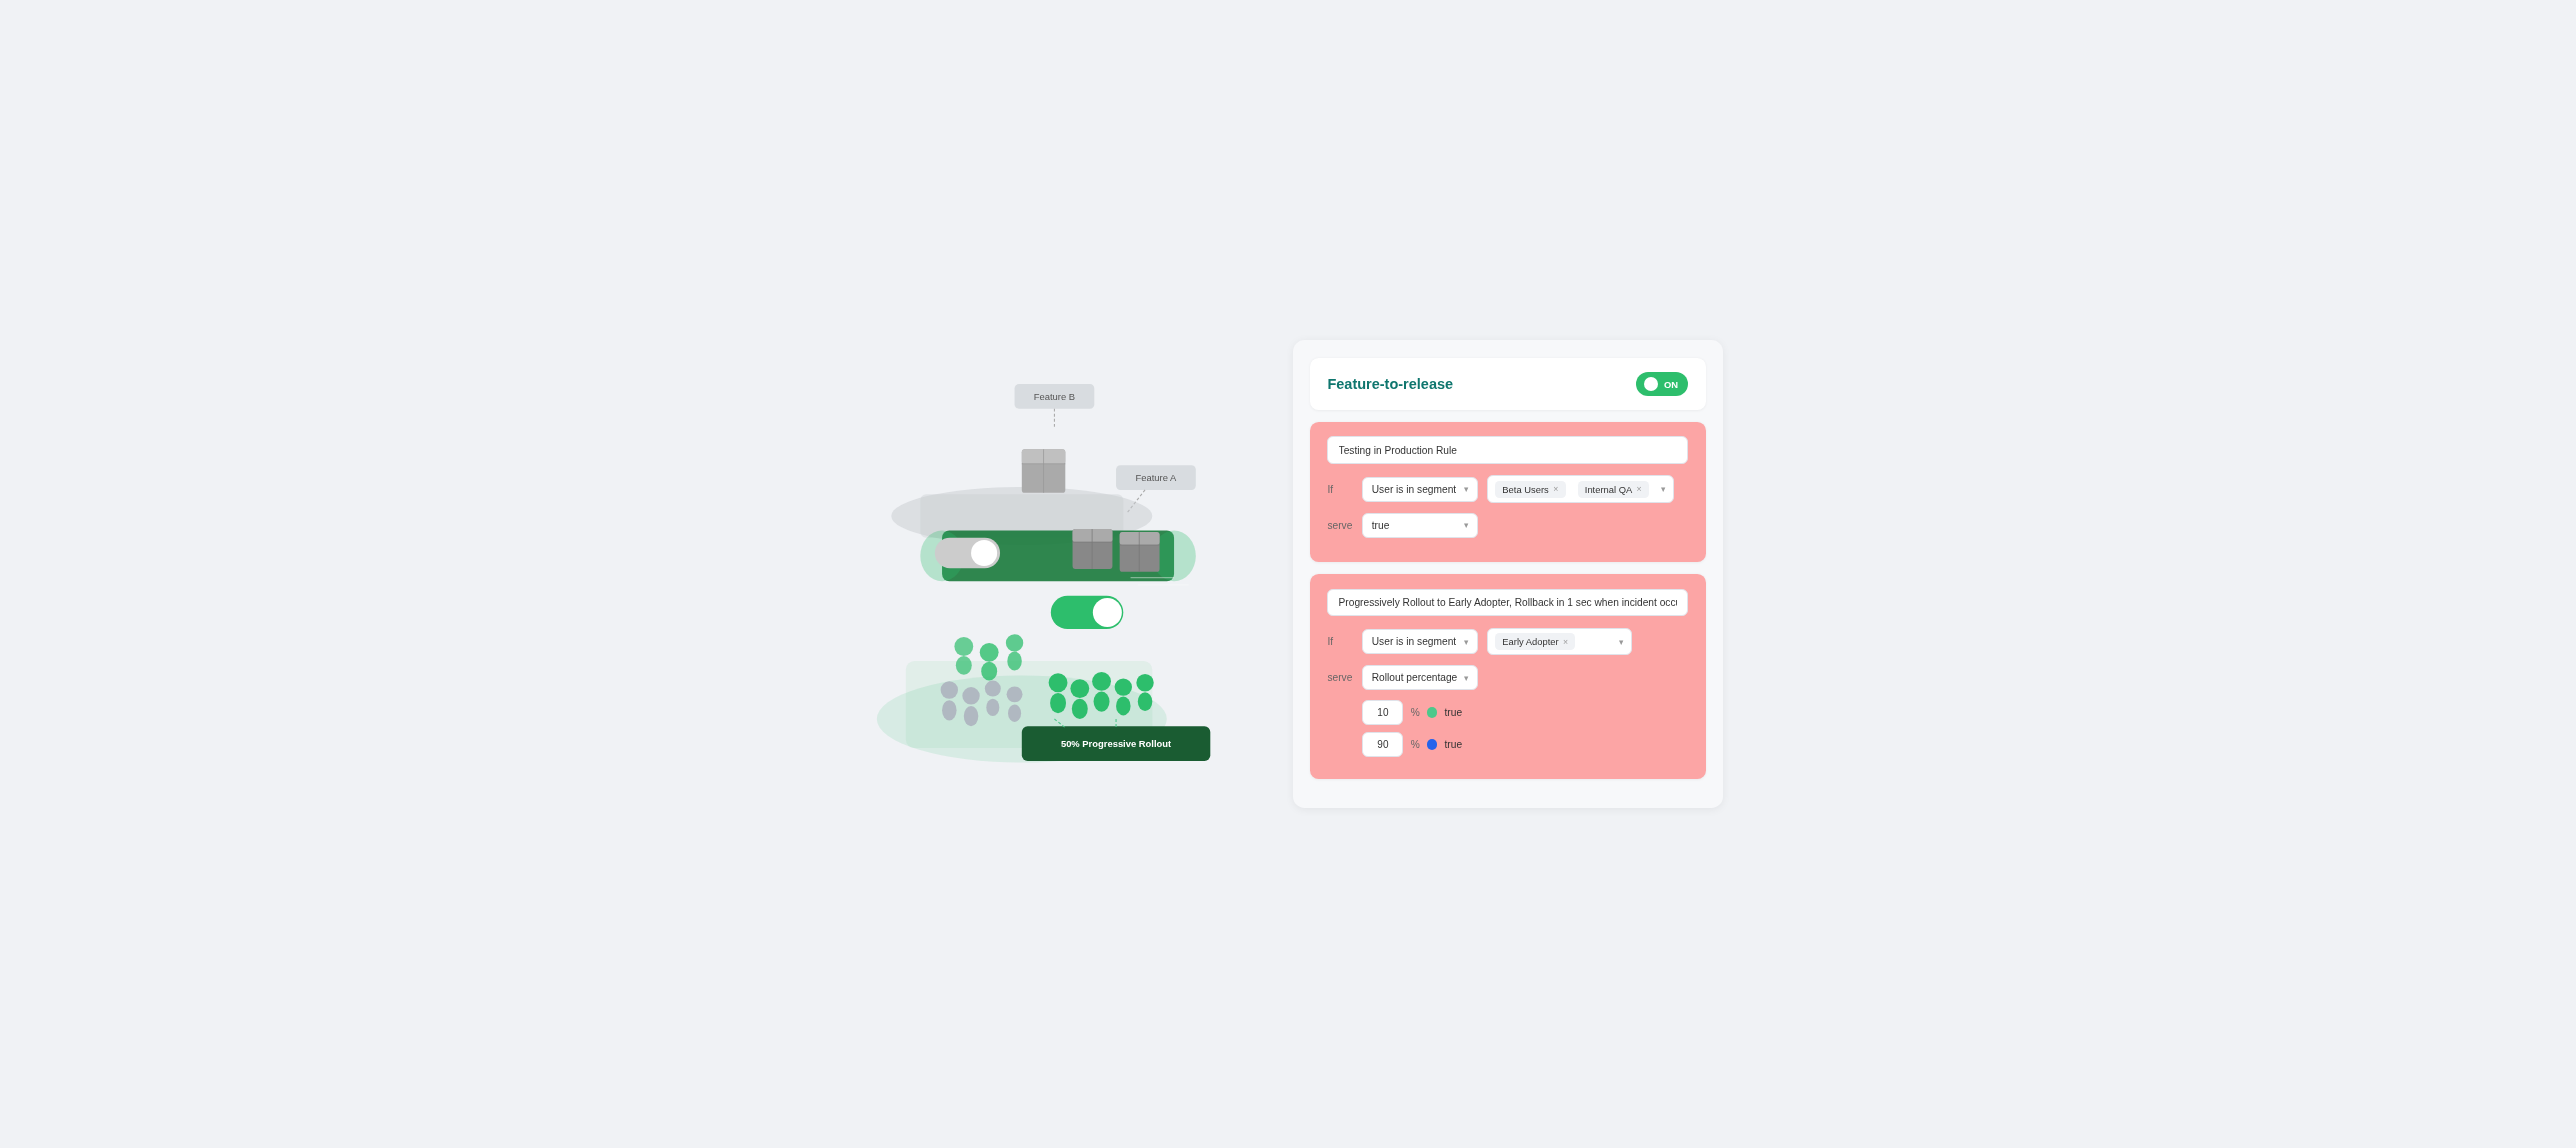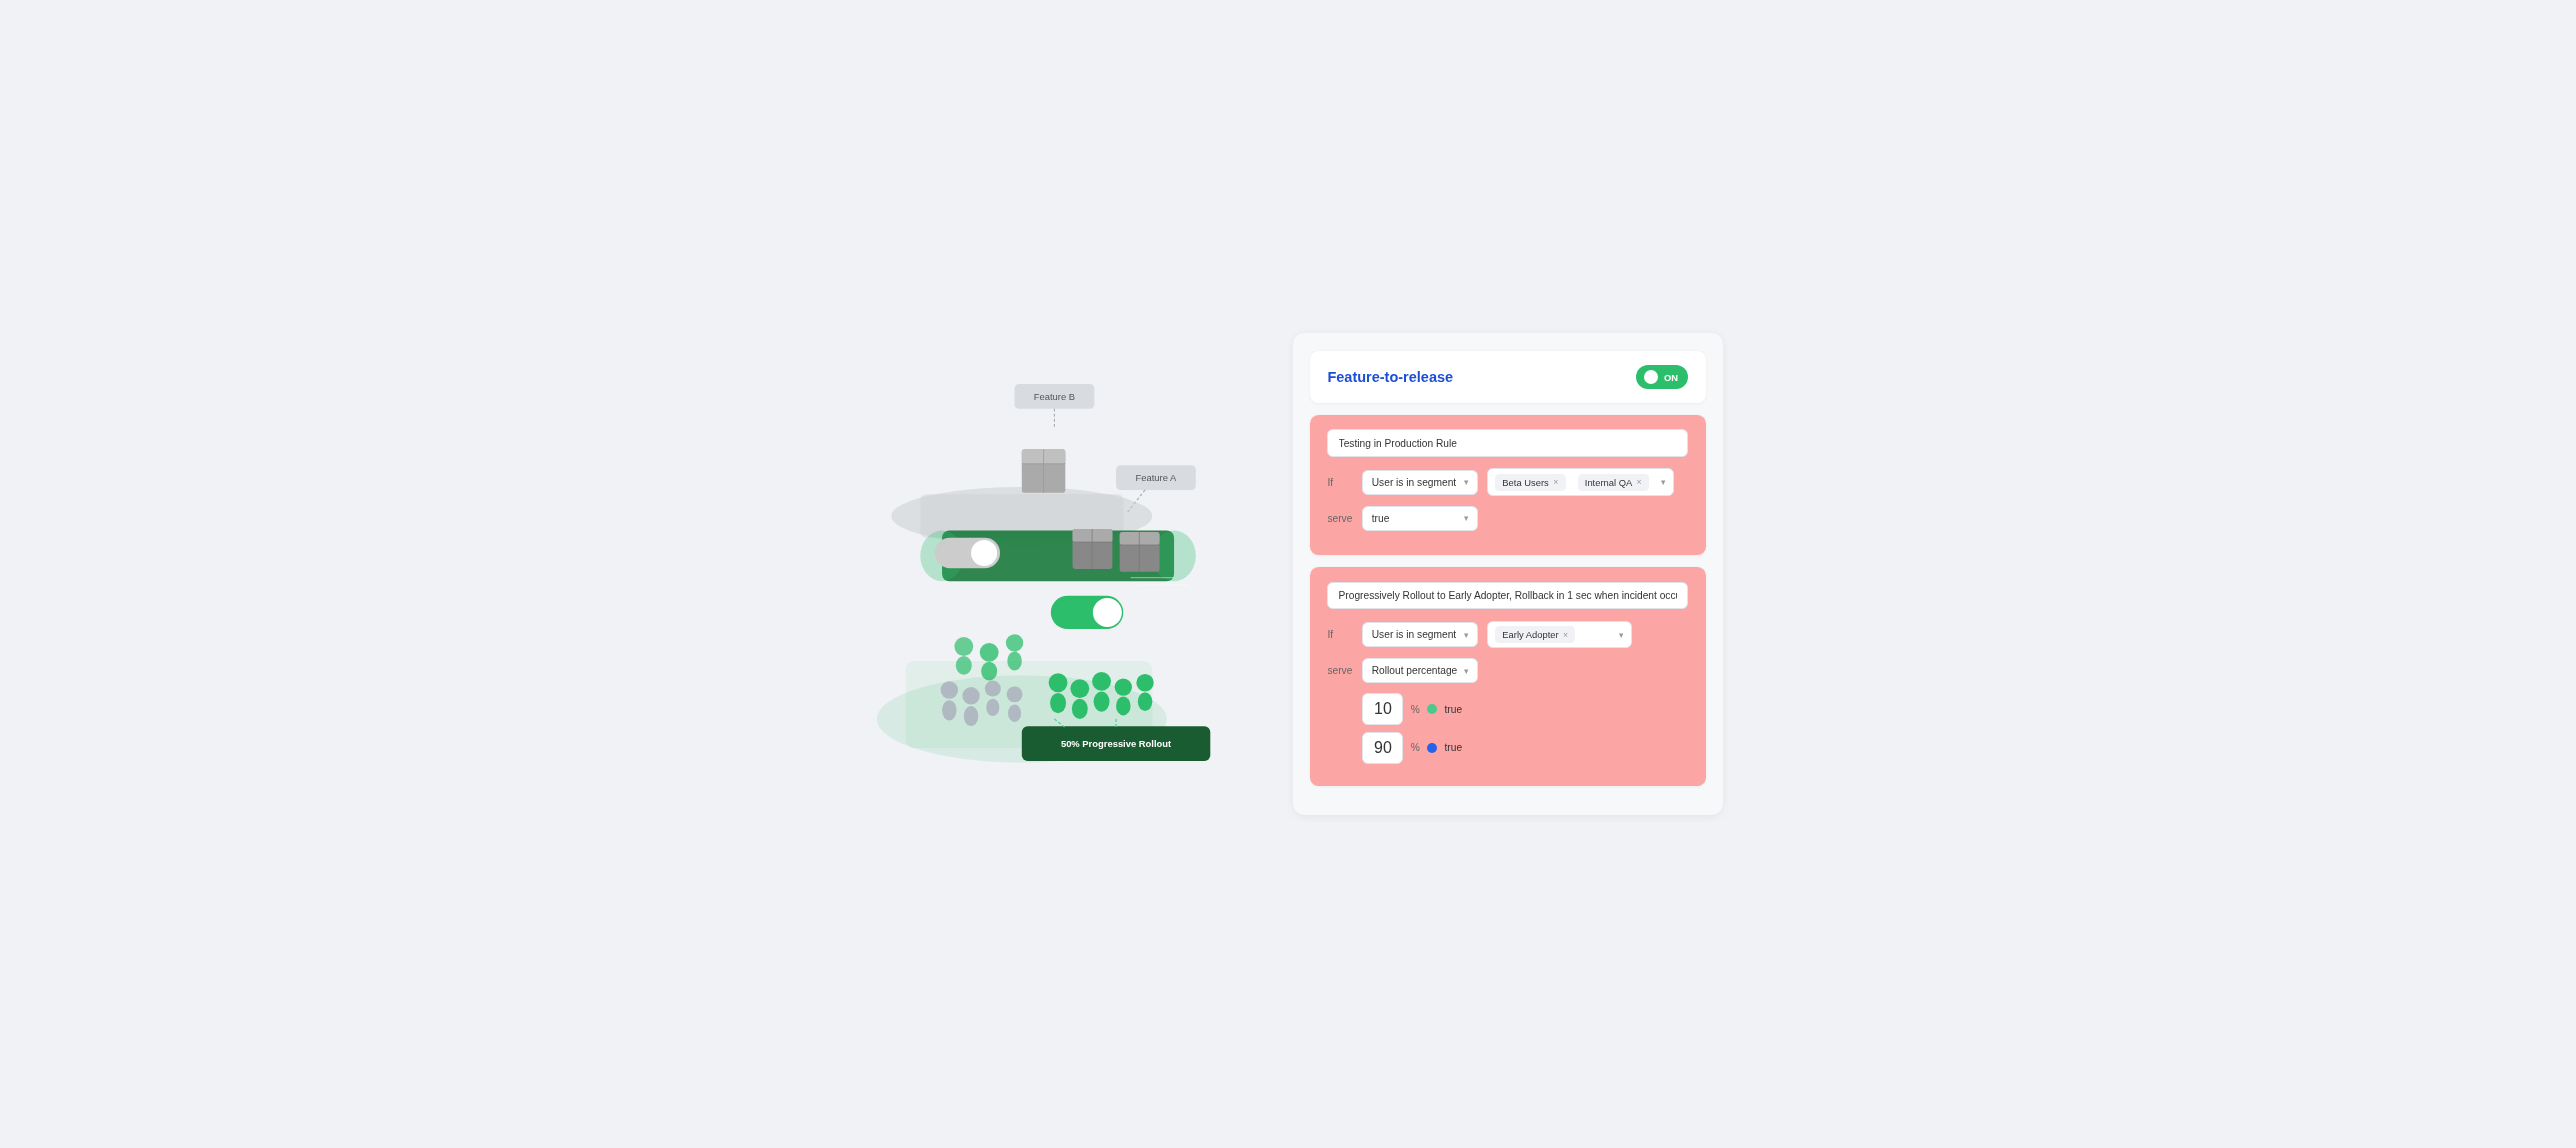--- a/index.html
+++ b/index.html
@@ -45,21 +45,21 @@
       padding: 14.5px 17.4px;
       margin-bottom: 11.6px;
       display: flex;
       align-items: center;
       justify-content: space-between;
       box-shadow: 0 0.7px 2.9px rgba(0,0,0,0.05);
     }
     .feature-title {
       font-size: 14.5px;
       font-weight: 600;
-      color: #1d4ed8;
+      color: #0f766e;
     }
     .toggle-on {
       background: #2dbe6c;
       border-radius: 14.5px;
       padding: 4.4px 10.2px 4.4px 7.3px;
       display: flex;
       align-items: center;
       gap: 5.8px;
       cursor: pointer;
       text-align: right;
@@ -156,21 +156,21 @@
       margin-left: auto;
       color: #999;
       font-size: 8.7px;
     }
 
     
     .pct-input {
       border: 1.1px solid #e0e3ea;
       border-radius: 5.8px;
       padding: 5.8px 7.3px;
-      font-size: 16px;
+      font-size: 10px;
       width: 41px;
       text-align: center;
       color: #333;
       background: #fff;
     }
     .pct-symbol {
       font-size: 10.2px;
       color: #666;
     }
     .color-dot {

